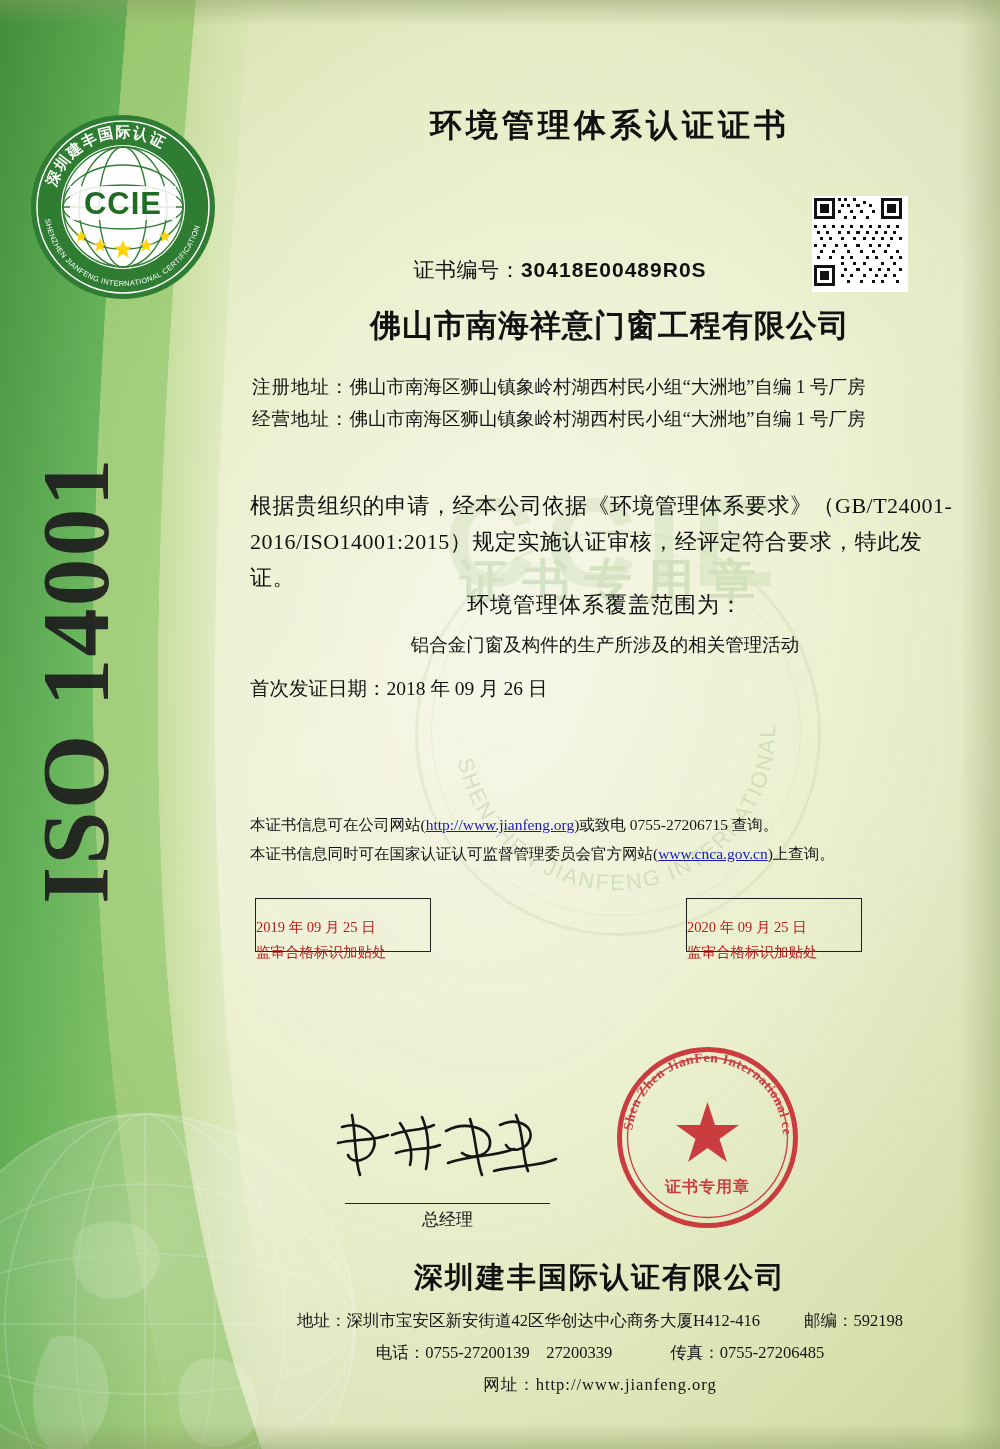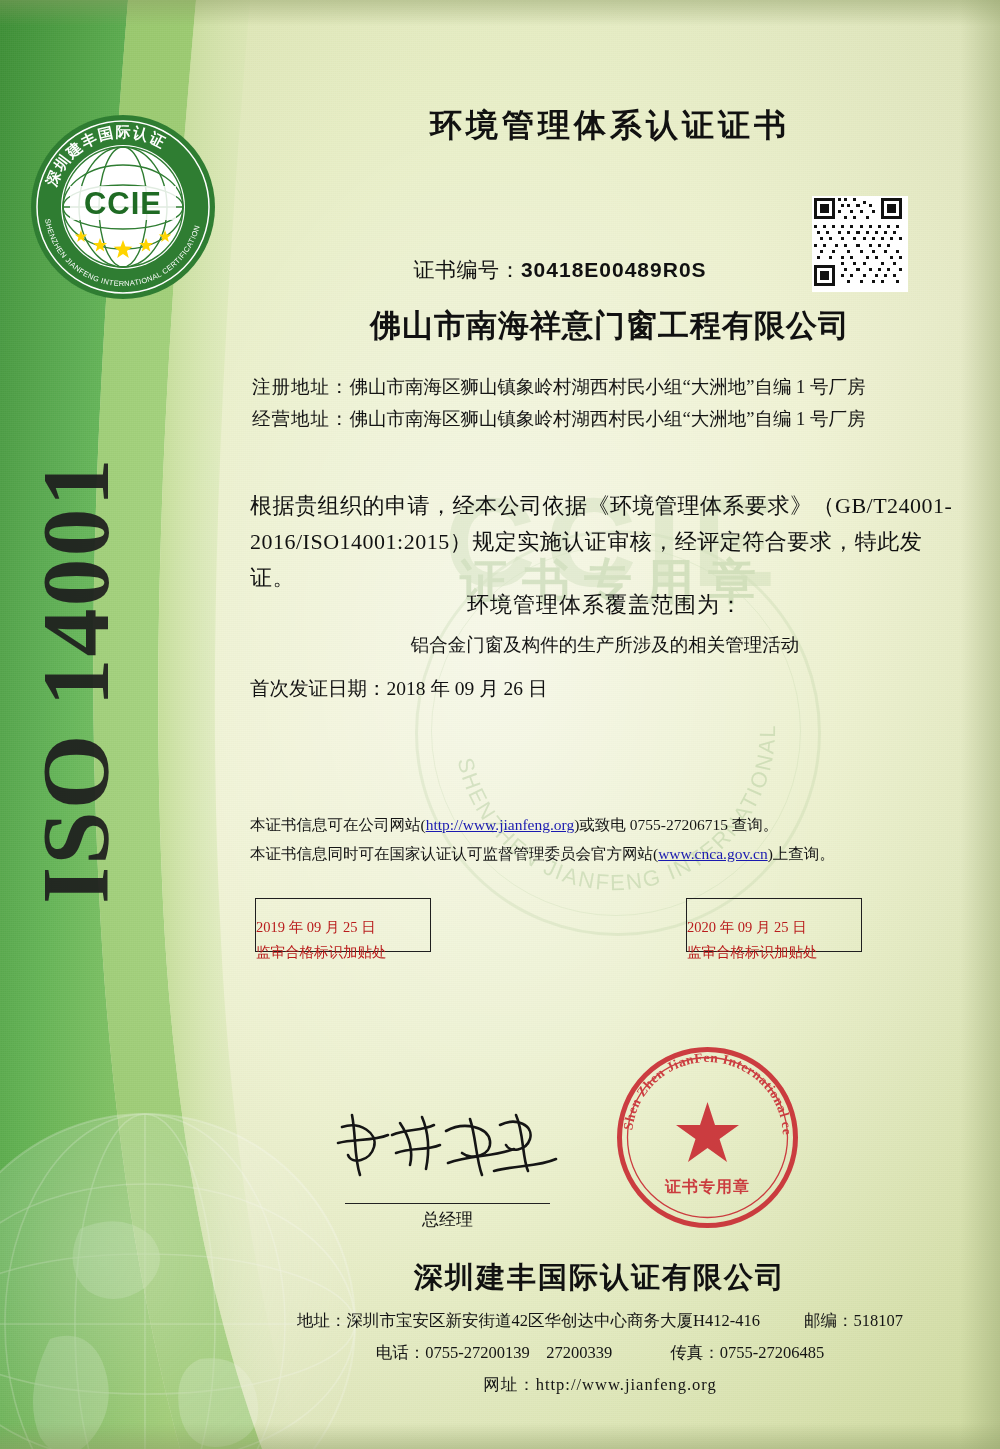--- a/index.html
+++ b/index.html
@@ -655,21 +655,21 @@
       <text font-family="Liberation Serif, serif" font-size="13.5" font-weight="bold" fill="#c7202a" letter-spacing="0.6">
         <textPath href="#sealTop" startOffset="3%">Shen Zhen JianFen International certification Co.,Ltd.</textPath>
       </text>
       <text x="97.5" y="152" text-anchor="middle" font-family="Liberation Sans, sans-serif" font-size="16" font-weight="bold" fill="#c7202a" letter-spacing="1">证书专用章</text>
     </svg>
   </div>
 
   <div class="footer-company">深圳建丰国际认证有限公司</div>
   <div class="footer-line f1">
     <span>地址：</span><span>深圳市宝安区新安街道42区华创达中心商务大厦H412-416</span>
-    <span class="pc">邮编：</span><span>518107</span>
+    <span class="pc">邮编：</span><span>592198</span>
   </div>
   <div class="footer-line f2">
     <span>电话：</span><span>0755-27200139　27200339</span>
     <span class="fax">传真：</span><span>0755-27206485</span>
   </div>
   <div class="footer-line f3">
     <span>网址：</span><span>http://www.jianfeng.org</span>
   </div>
 
 </div>

